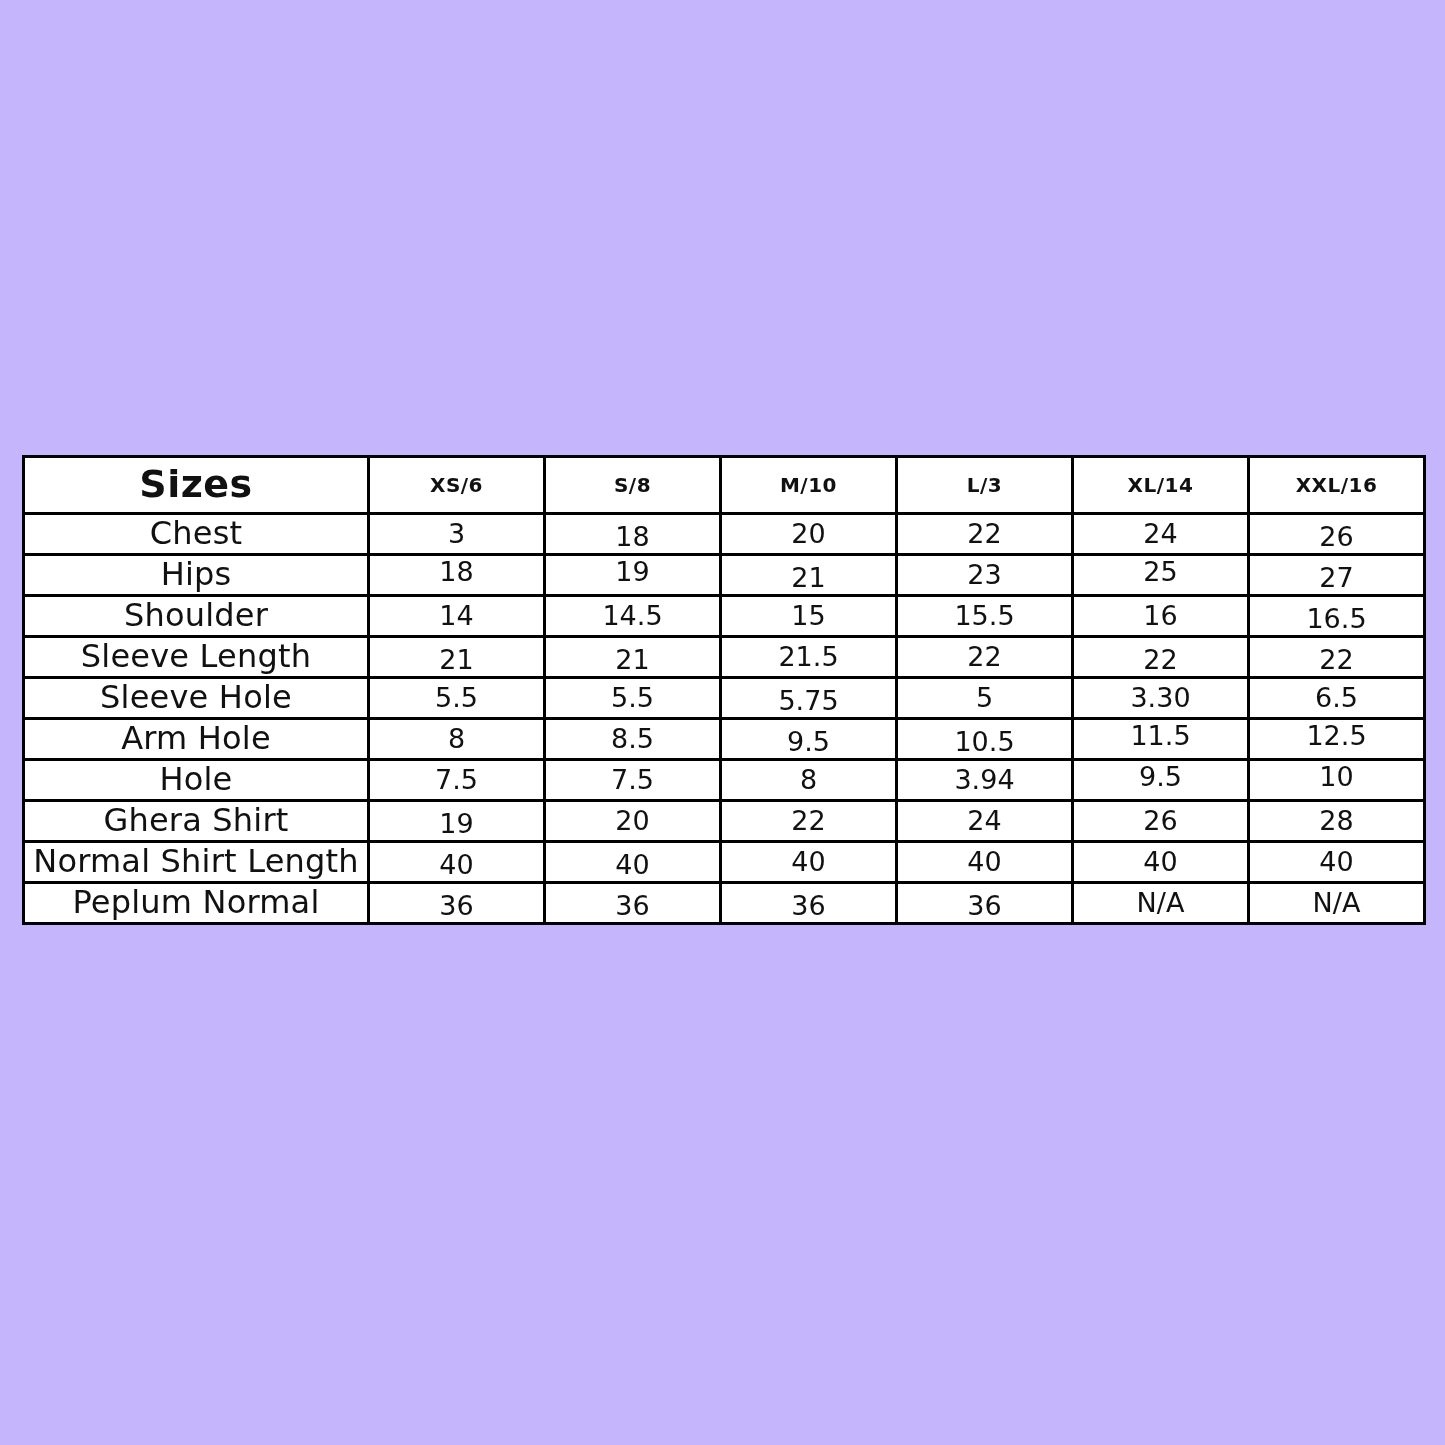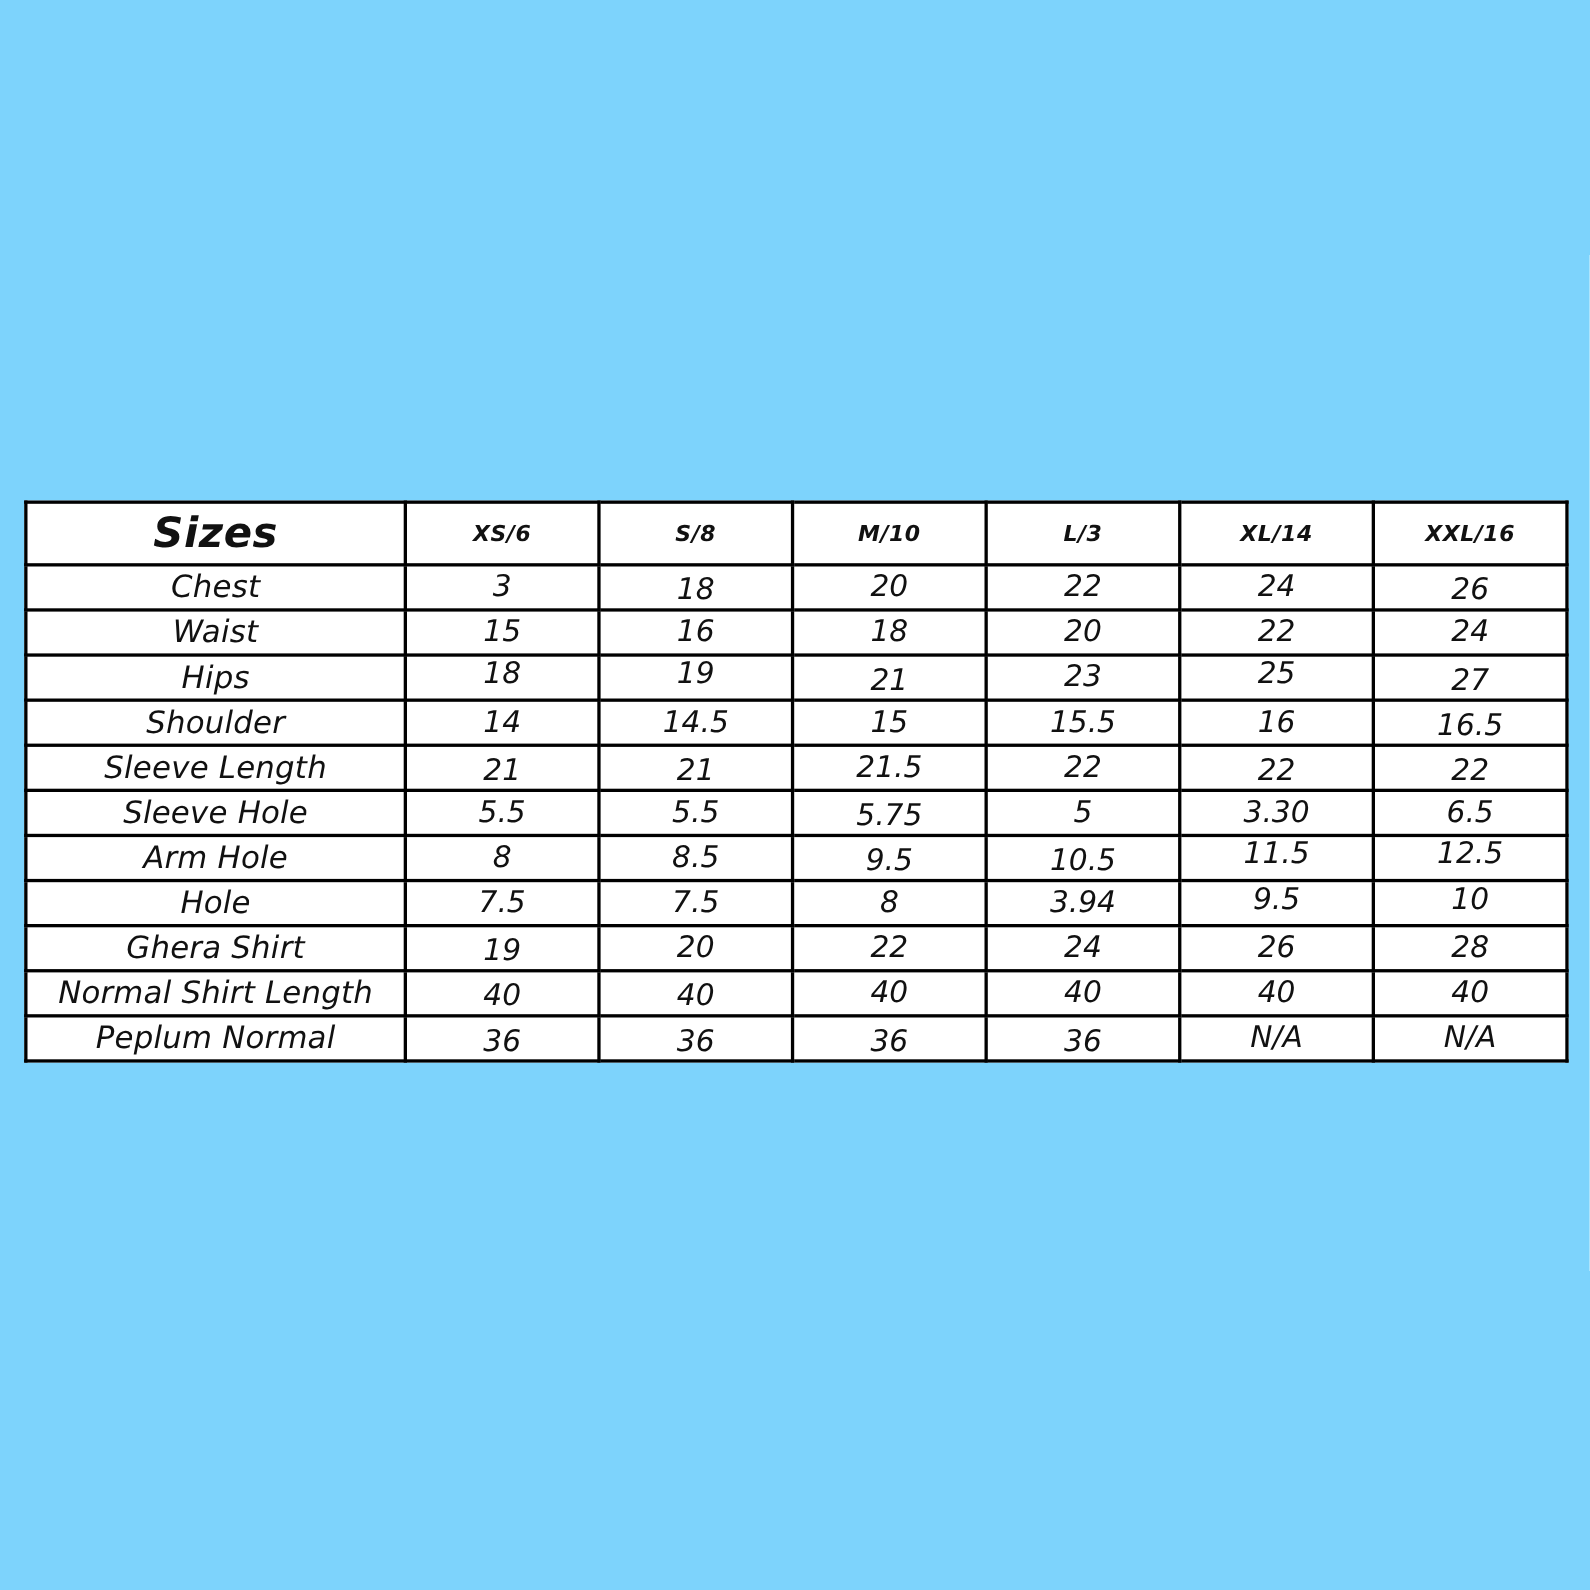--- a/index.html
+++ b/index.html
@@ -14,22 +14,21 @@
     overflow: hidden;
     position: relative;
   }
 
   .sheet {
     position: absolute;
     left: 0;
     top: 0;
     width: 1445px;
     height: 1445px;
-    background: #7dd3fc;
-    font-style: italic;
+    background: #c4b5fd;
   }
 
   
   .table-wrap {
     position: absolute;
     left: 22px;
     top: 455px;
     width: 1401px;
   }
 
@@ -68,21 +67,21 @@
     letter-spacing: 0.5px;
   }
   .hdr-size {
     font-size: 20px;
     letter-spacing: 0.5px;
   }
 
   
   table.size-chart tbody tr { height: 41px; }
   .row-label {
-    font-size: 28px;
+    font-size: 32px;
     font-weight: 400;
     letter-spacing: 0.2px;
   }
   .cell-val {
     font-size: 27px;
     font-weight: 400;
   }
 
   
   .nudge-up   { transform: translateY(-3px); display: inline-block; }
@@ -120,29 +119,20 @@
         <tr>
           <td class="row-label">Chest</td>
           <td class="cell-val"><span class="nudge-none">3</span></td>
           <td class="cell-val"><span class="nudge-down">18</span></td>
           <td class="cell-val"><span class="nudge-none">20</span></td>
           <td class="cell-val"><span class="nudge-none">22</span></td>
           <td class="cell-val"><span class="nudge-none">24</span></td>
           <td class="cell-val"><span class="nudge-down">26</span></td>
         </tr>
 
-        <tr>
-          <td class="row-label">Waist</td>
-          <td class="cell-val"><span class="nudge-none">15</span></td>
-          <td class="cell-val"><span class="nudge-none">16</span></td>
-          <td class="cell-val"><span class="nudge-none">18</span></td>
-          <td class="cell-val"><span class="nudge-none">20</span></td>
-          <td class="cell-val"><span class="nudge-none">22</span></td>
-          <td class="cell-val"><span class="nudge-none">24</span></td>
-        </tr>
 
         <tr>
           <td class="row-label">Hips</td>
           <td class="cell-val"><span class="nudge-up">18</span></td>
           <td class="cell-val"><span class="nudge-up">19</span></td>
           <td class="cell-val"><span class="nudge-down">21</span></td>
           <td class="cell-val"><span class="nudge-none">23</span></td>
           <td class="cell-val"><span class="nudge-up">25</span></td>
           <td class="cell-val"><span class="nudge-down">27</span></td>
         </tr>

